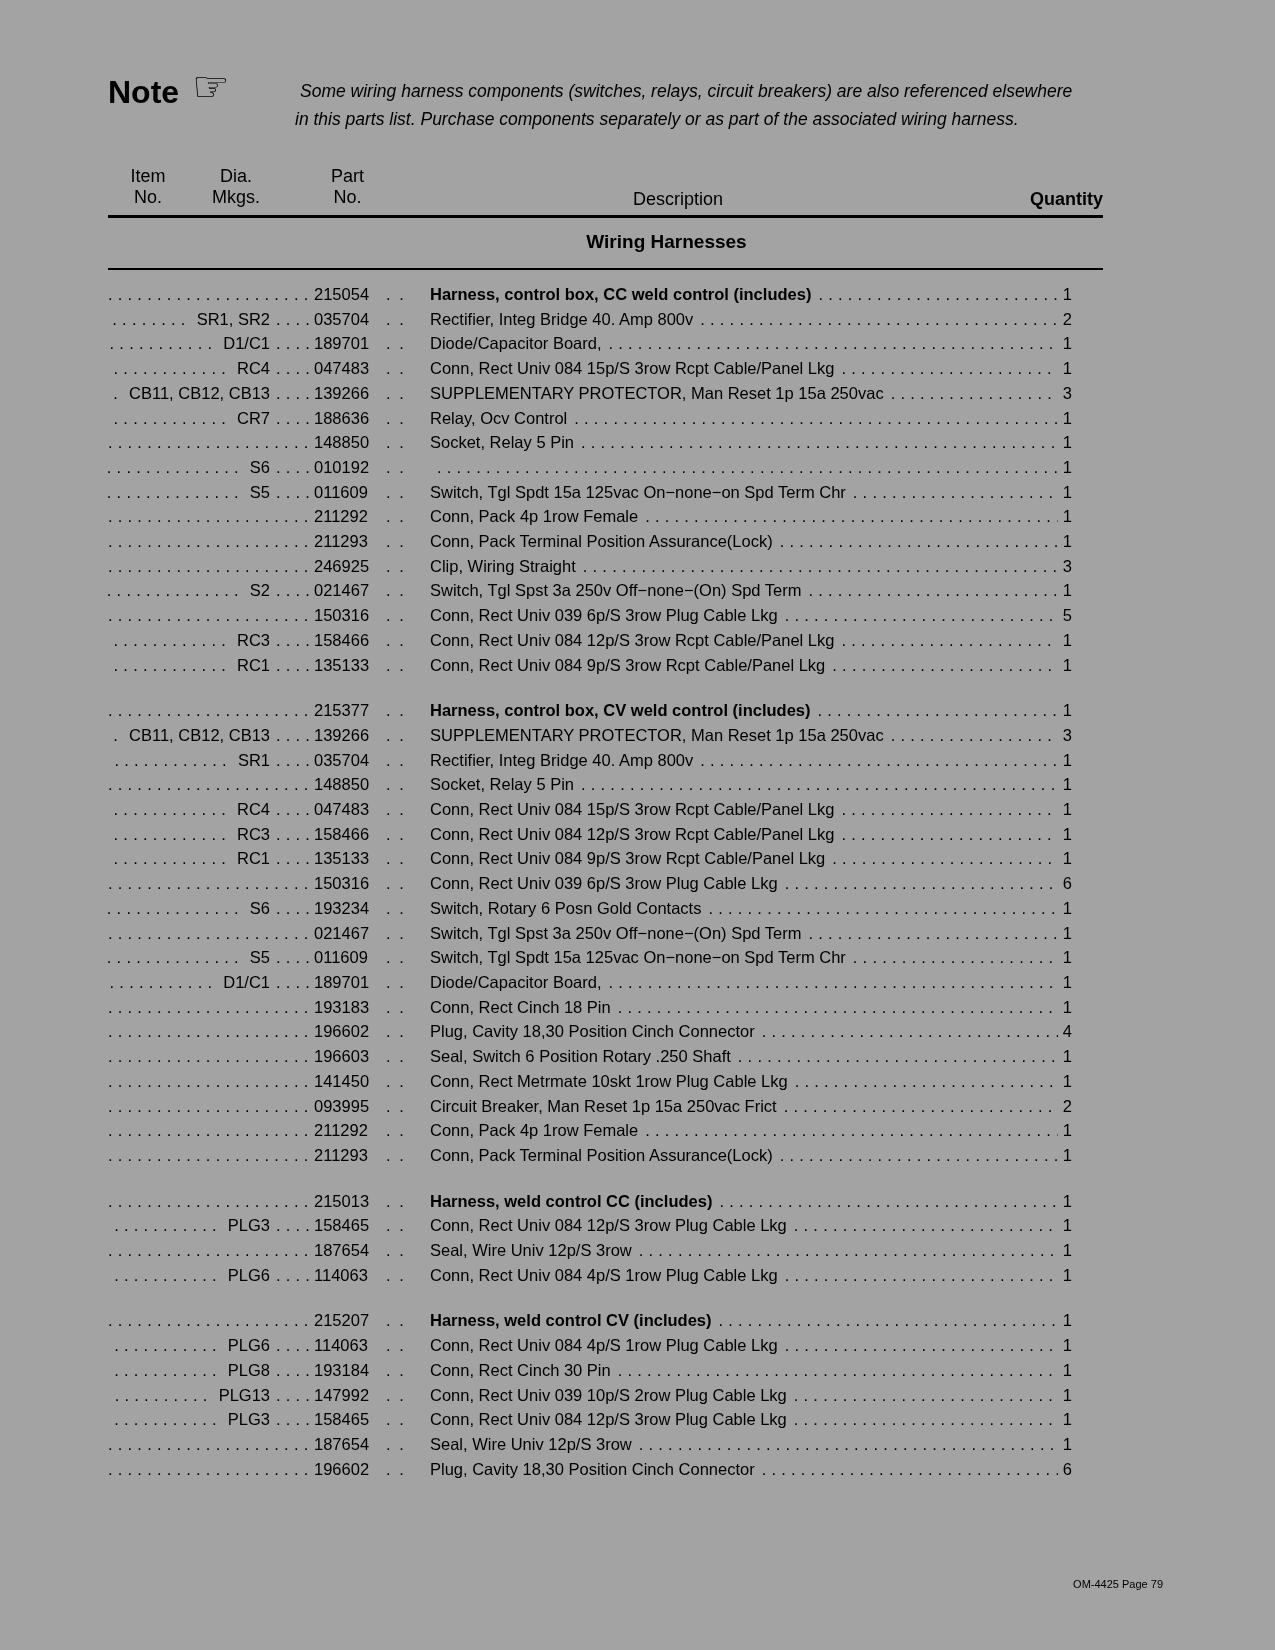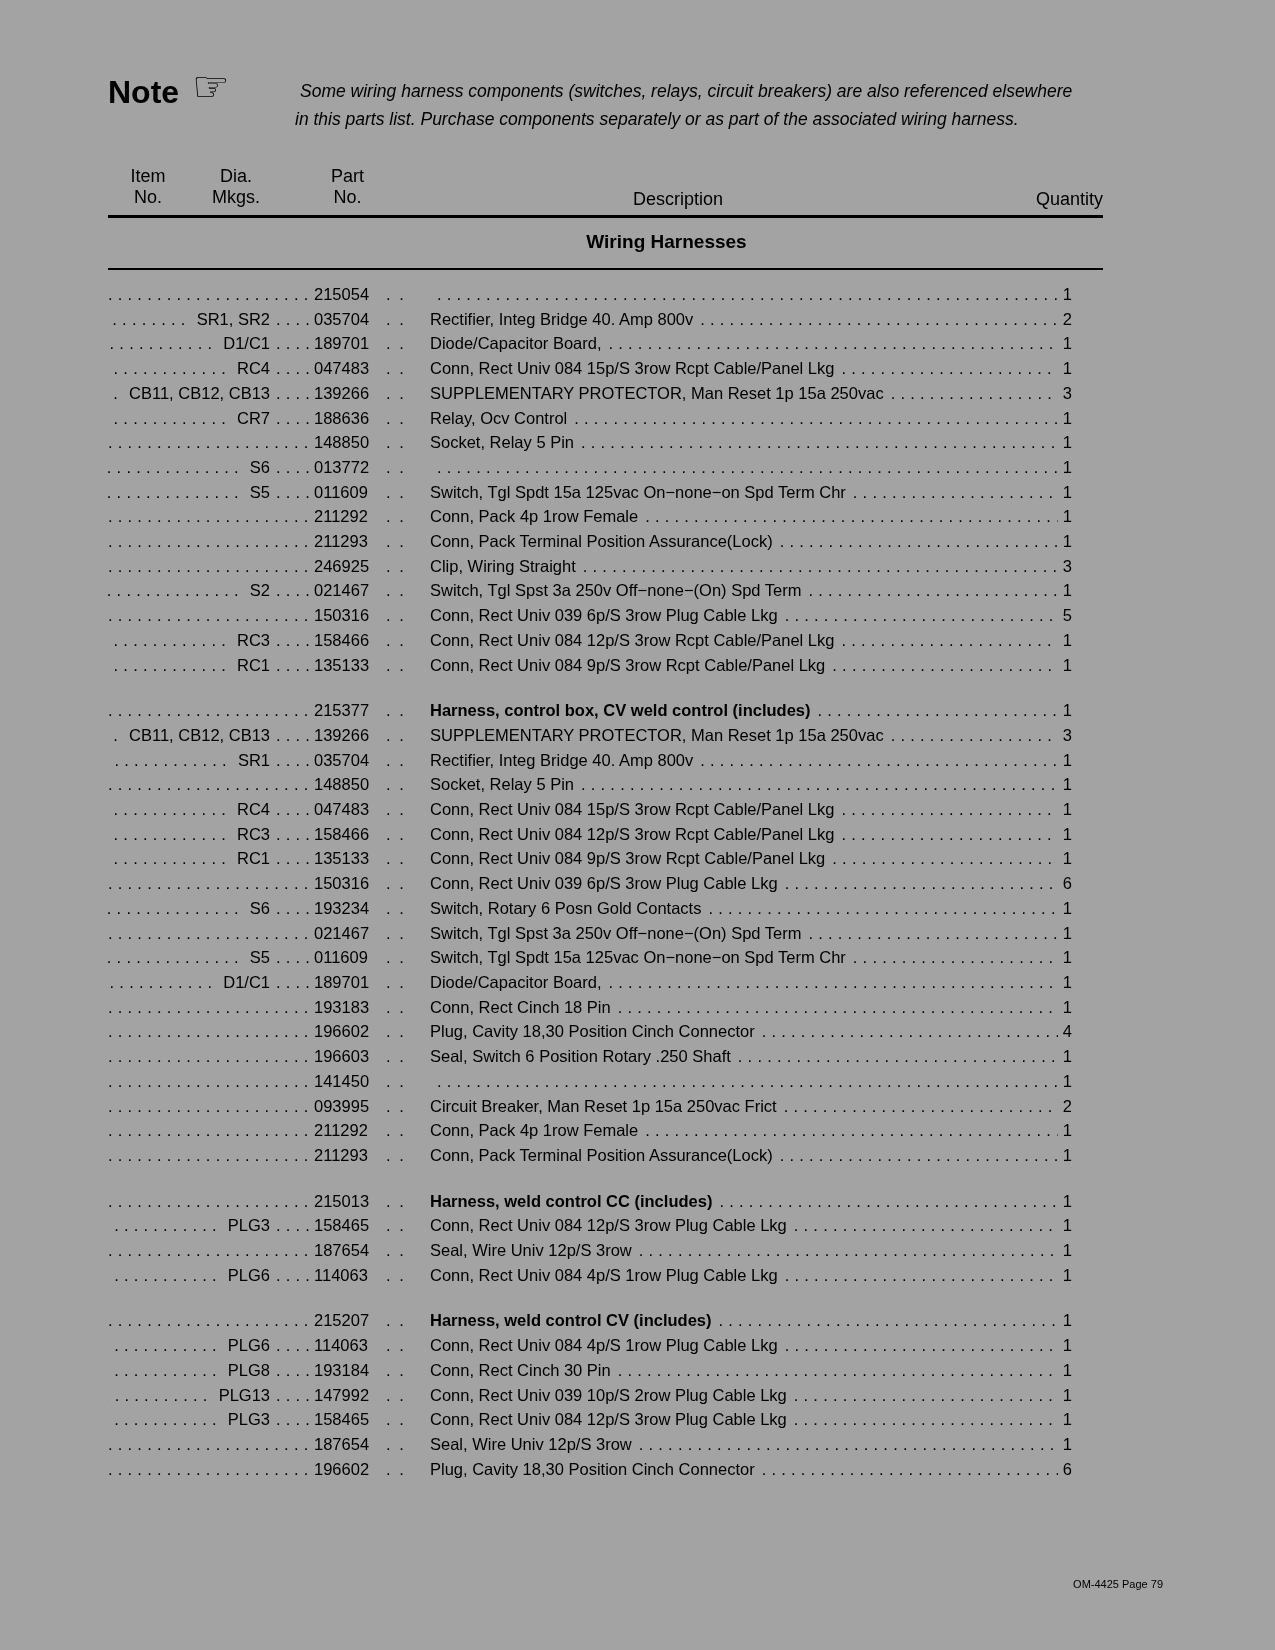--- a/index.html
+++ b/index.html
@@ -27,21 +27,21 @@
     font-style:italic;font-size:17.5px;line-height:27.5px;
     text-indent:5px;
   }
   
   .col-headers{position:absolute;left:108px;top:166px;width:995px;height:46px;font-size:18px;line-height:21px;}
   .col-headers .two-line{position:absolute;text-align:center;white-space:pre-line;}
   .ch-item{left:0;width:80px;}
   .ch-dia{left:78px;width:100px;}
   .ch-part{left:192px;width:95px;}
   .ch-desc{position:absolute;left:470px;width:200px;bottom:2px;text-align:center;}
-  .ch-qty{position:absolute;right:0;bottom:2px;text-align:right;}
+  .ch-qty{position:absolute;right:0;bottom:2px;text-align:right;font-weight:bold;}
   .rule1{position:absolute;left:108px;top:215px;width:995px;height:3px;background:#000;}
   .section-title{
     position:absolute;left:0;top:231px;width:1275px;
     text-align:center;font-weight:bold;font-size:19px;padding-left:29px;
   }
   .rule2{position:absolute;left:108px;top:268px;width:995px;height:2px;background:#000;}
   
   .table-body{position:absolute;left:108px;top:282px;width:995px;}
   .group + .group{margin-top:21px;}
   .row{
@@ -97,20 +97,21 @@
   <div class="rule2"></div>
 
   <div class="table-body">
       <div class="group">
         <div class="row bold-desc">
           <span class="dia-zone empty">
             <span class="dots leader"></span>
           </span>
           <span class="part">215054</span>
           <span class="sep"></span>
+          <span class="desc">Harness, control box, CC weld control (includes)</span>
           <span class="dots fill"></span>
           <span class="qty">1</span>
         </div>
         <div class="row">
           <span class="dia-zone">
             <span class="dots leader"></span>
             <span class="dia-text">SR1, SR2</span>
             <span class="dots mid"></span>
           </span>
           <span class="part">035704</span>
@@ -176,21 +177,21 @@
           <span class="desc">Socket, Relay 5 Pin</span>
           <span class="dots fill"></span>
           <span class="qty">1</span>
         </div>
         <div class="row">
           <span class="dia-zone">
             <span class="dots leader"></span>
             <span class="dia-text">S6</span>
             <span class="dots mid"></span>
           </span>
-          <span class="part">013772</span>
+          <span class="part">010192</span>
           <span class="sep"></span>
           <span class="dots fill"></span>
           <span class="qty">1</span>
         </div>
         <div class="row">
           <span class="dia-zone">
             <span class="dots leader"></span>
             <span class="dia-text">S5</span>
             <span class="dots mid"></span>
           </span>
@@ -443,20 +444,21 @@
           <span class="desc">Seal, Switch 6 Position Rotary .250 Shaft</span>
           <span class="dots fill"></span>
           <span class="qty">1</span>
         </div>
         <div class="row">
           <span class="dia-zone empty">
             <span class="dots leader"></span>
           </span>
           <span class="part">141450</span>
           <span class="sep"></span>
+          <span class="desc">Conn, Rect Metrmate 10skt 1row Plug Cable Lkg</span>
           <span class="dots fill"></span>
           <span class="qty">1</span>
         </div>
         <div class="row">
           <span class="dia-zone empty">
             <span class="dots leader"></span>
           </span>
           <span class="part">093995</span>
           <span class="sep"></span>
           <span class="desc">Circuit Breaker, Man Reset 1p 15a 250vac Frict</span>

